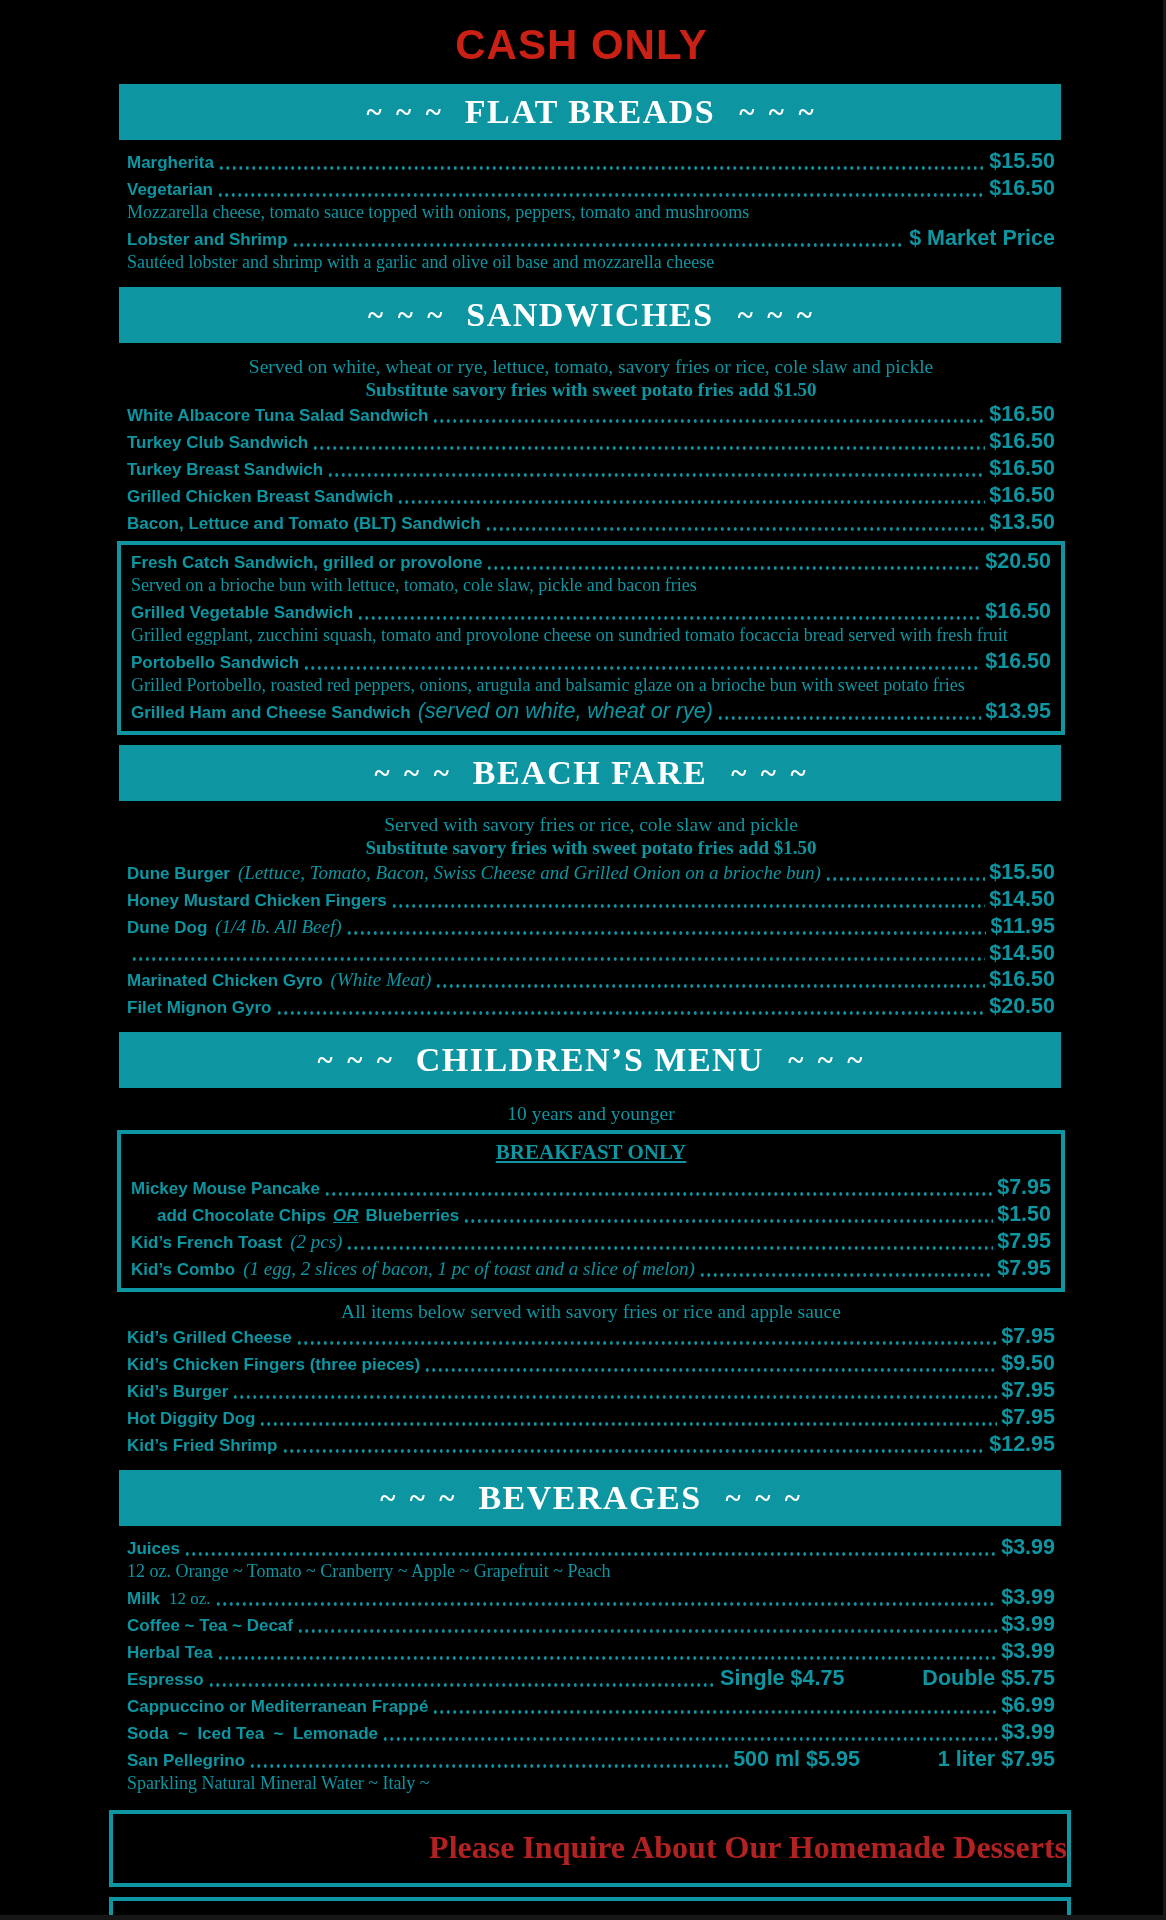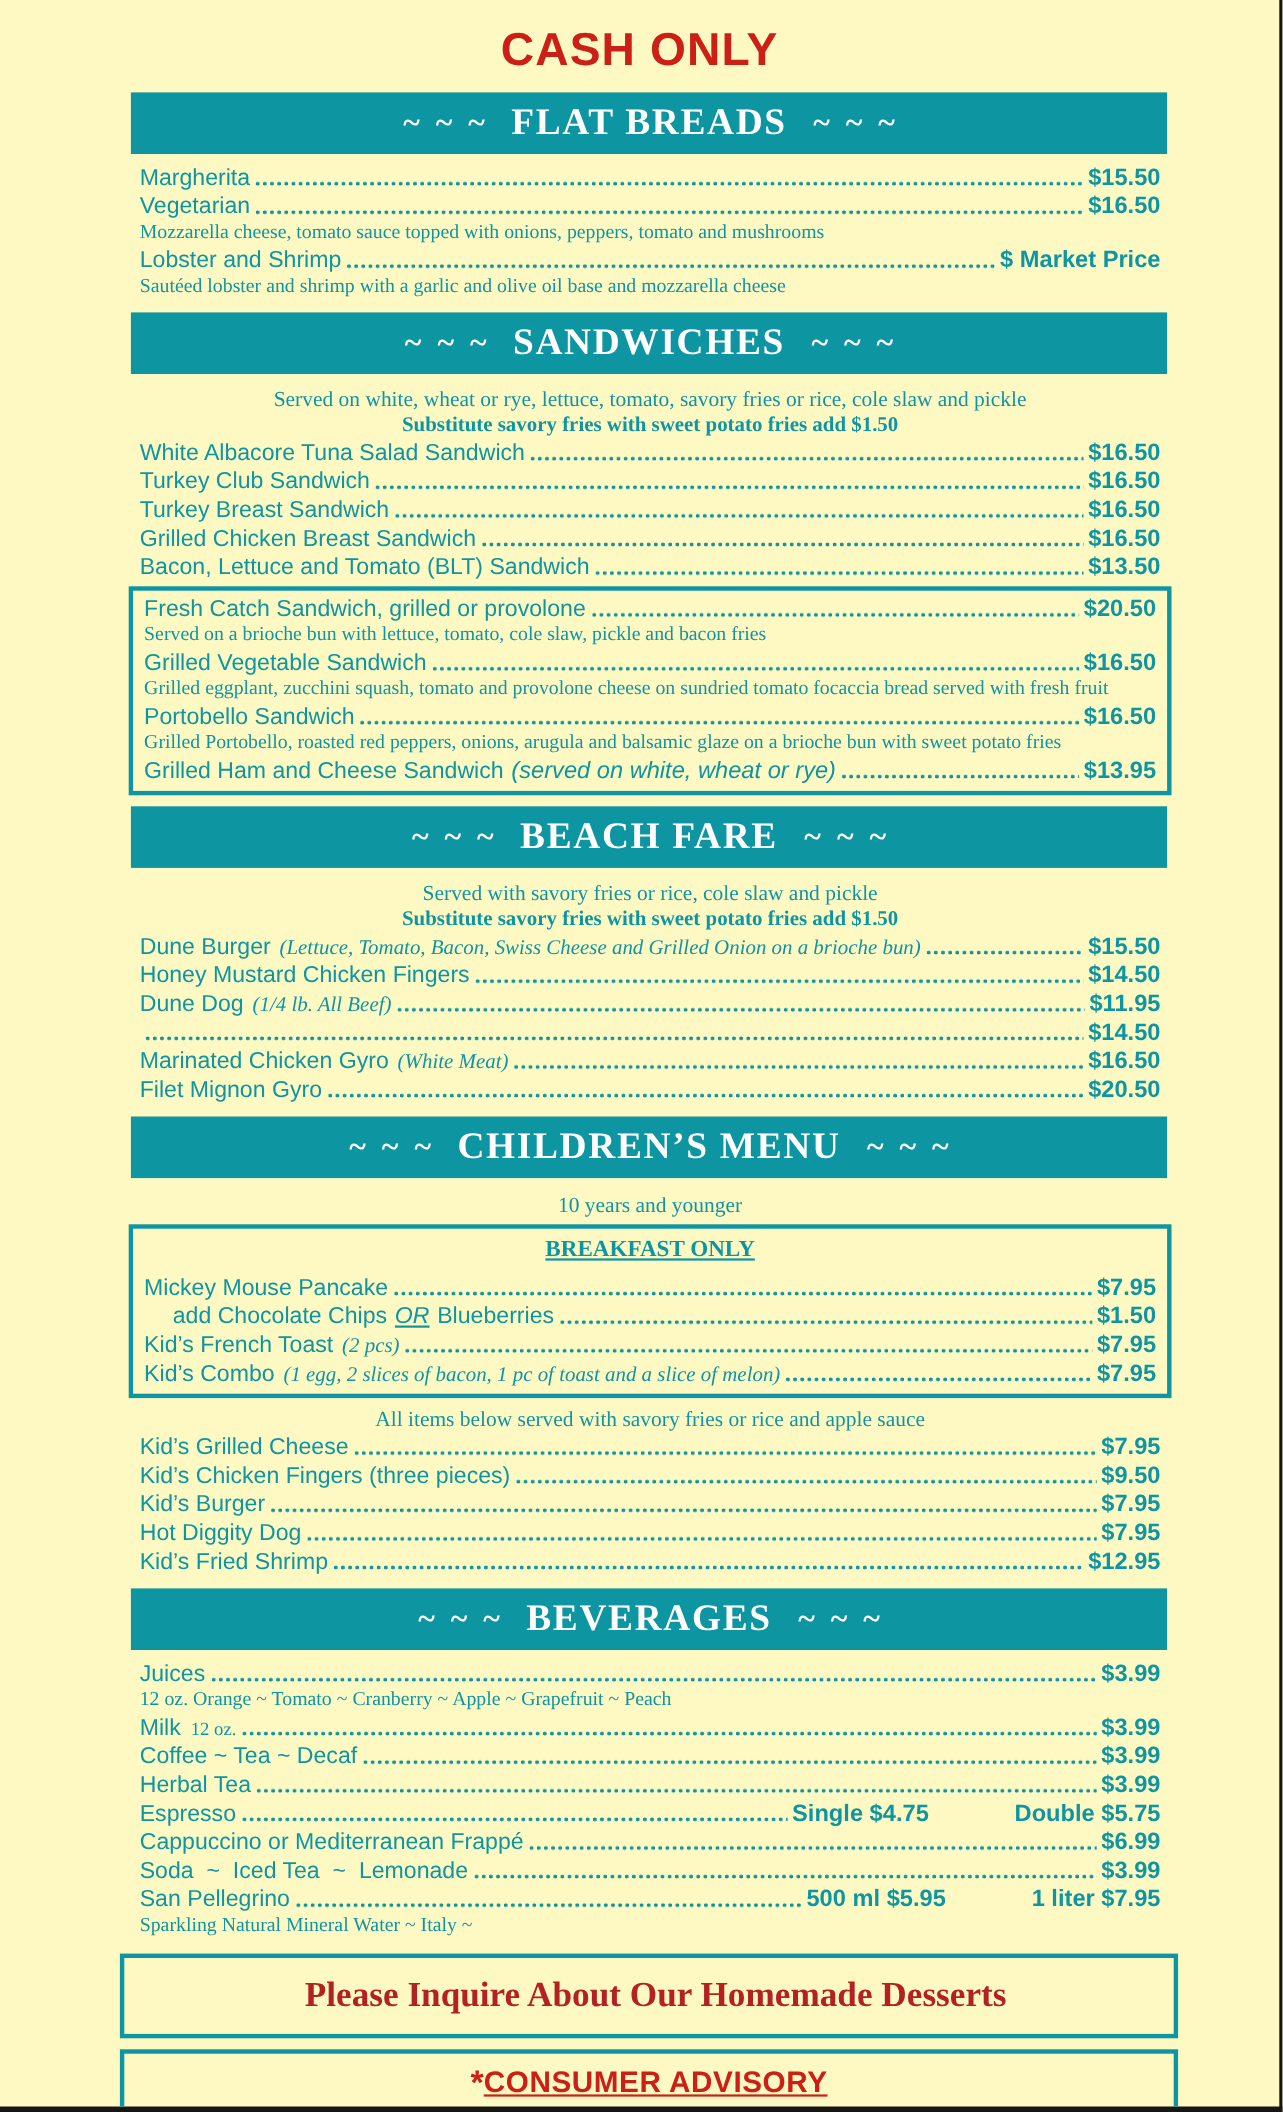--- a/index.html
+++ b/index.html
@@ -1,49 +1,49 @@
 <!DOCTYPE html>
 <html style="--teal: #0d95a1; --red: #cb2015; --red_serif: #b22222;"><head>
 <meta charset="utf-8">
 <style>
   html,body{margin:0;padding:0;background:#e9e9e9;}
-  .page{position:relative;width:1166px;height:1920px;background:#fef9c3;box-sizing:border-box;
+  .page{position:relative;width:1166px;height:1920px;background:#000000;box-sizing:border-box;
         border-right:3px solid #161616;border-bottom:5px solid #161616;overflow:hidden;
         font-family:"Liberation Sans",sans-serif;}
   .content{width:942px;margin-left:119px;}
   .cash{color:var(--red);font-weight:bold;font-size:42px;line-height:46px;letter-spacing:1px;
         text-align:center;padding-top:22px;margin-bottom:16px;}
   .banner{background:var(--teal);height:56px;display:flex;align-items:center;justify-content:center;
           color:#ffffff;font-family:"Liberation Serif",serif;font-weight:bold;}
   .banner .tl{font-size:29px;white-space:pre;margin:0 24px;}
   .banner .bt{font-size:34px;letter-spacing:1.5px;white-space:pre;}
   .list{padding:8px 6px 2px 8px;}
   .row{display:flex;align-items:baseline;color:var(--teal);padding:.5px 0;}
-  .nm{font-weight:normal;font-size:21px;line-height:24px;white-space:pre-wrap;}
+  .nm{font-weight:bold;font-size:17px;line-height:24px;white-space:pre-wrap;}
   .sfx{font-size:21.5px;font-weight:normal;margin-left:7px;white-space:pre-wrap;font-style:italic;}
   .sfx2{font-family:"Liberation Serif",serif;font-size:17px;margin-left:9px;}
   .note{font-family:"Liberation Serif",serif;font-style:italic;font-weight:normal;font-size:19px;
         margin-left:8px;white-space:pre-wrap;}
   .pr{font-weight:bold;font-size:21.5px;white-space:pre;}
   .leader{flex:1;height:6px;margin:0 4px 4px 4px;align-self:flex-end;
           background-image:radial-gradient(circle,var(--teal) 1.5px,transparent 1.9px);
           background-size:6.5px 6px;background-repeat:repeat-x;background-position:left bottom;}
   .gap{width:78px;}
   .desc{font-family:"Liberation Serif",serif;color:var(--teal);font-size:18px;line-height:21px;padding-bottom:2px;}
   .c1{font-family:"Liberation Serif",serif;color:var(--teal);text-align:center;font-size:19.5px;line-height:23px;}
   .c2{font-family:"Liberation Serif",serif;color:var(--teal);text-align:center;font-weight:bold;
       font-size:19px;line-height:23px;}
   .tealbox{border:4px solid var(--teal);margin:5px -10px 8px -10px;padding:3px 10px 6px 10px;}
   .bkhead{font-family:"Liberation Serif",serif;font-weight:bold;color:var(--teal);text-align:center;
           font-size:21px;margin:3px 0 9px 0;}
   .bkhead span{text-decoration:underline;}
   .ind{margin-left:26px;}
   .orword{text-decoration:underline;margin:0 7px;font-style:italic;}
   .mb{margin-bottom:10px;}
-  .dessert-box{border:4px solid var(--teal);margin:12px -10px 10px -10px;padding:15px 0 17px 12px;text-align:center;}
+  .dessert-box{border:4px solid var(--teal);margin:12px -10px 10px -10px;padding:15px 0 17px 12px;text-align:right;}
   .dessert-text{font-family:"Liberation Serif",serif;font-weight:bold;color:var(--red_serif);font-size:32px;}
   .advisory-box{border:4px solid var(--teal);margin:0 -10px;padding:9px 16px 13px 16px;text-align:center;}
   .adv-star{color:var(--red);font-weight:bold;font-size:31px;vertical-align:-2px;}
   .adv-title{color:var(--red);font-weight:bold;font-size:27px;text-decoration:underline;letter-spacing:.5px;}
 </style>
 </head>
 <body>
 
 <div class="page">
   <div class="cash">CASH ONLY</div>

